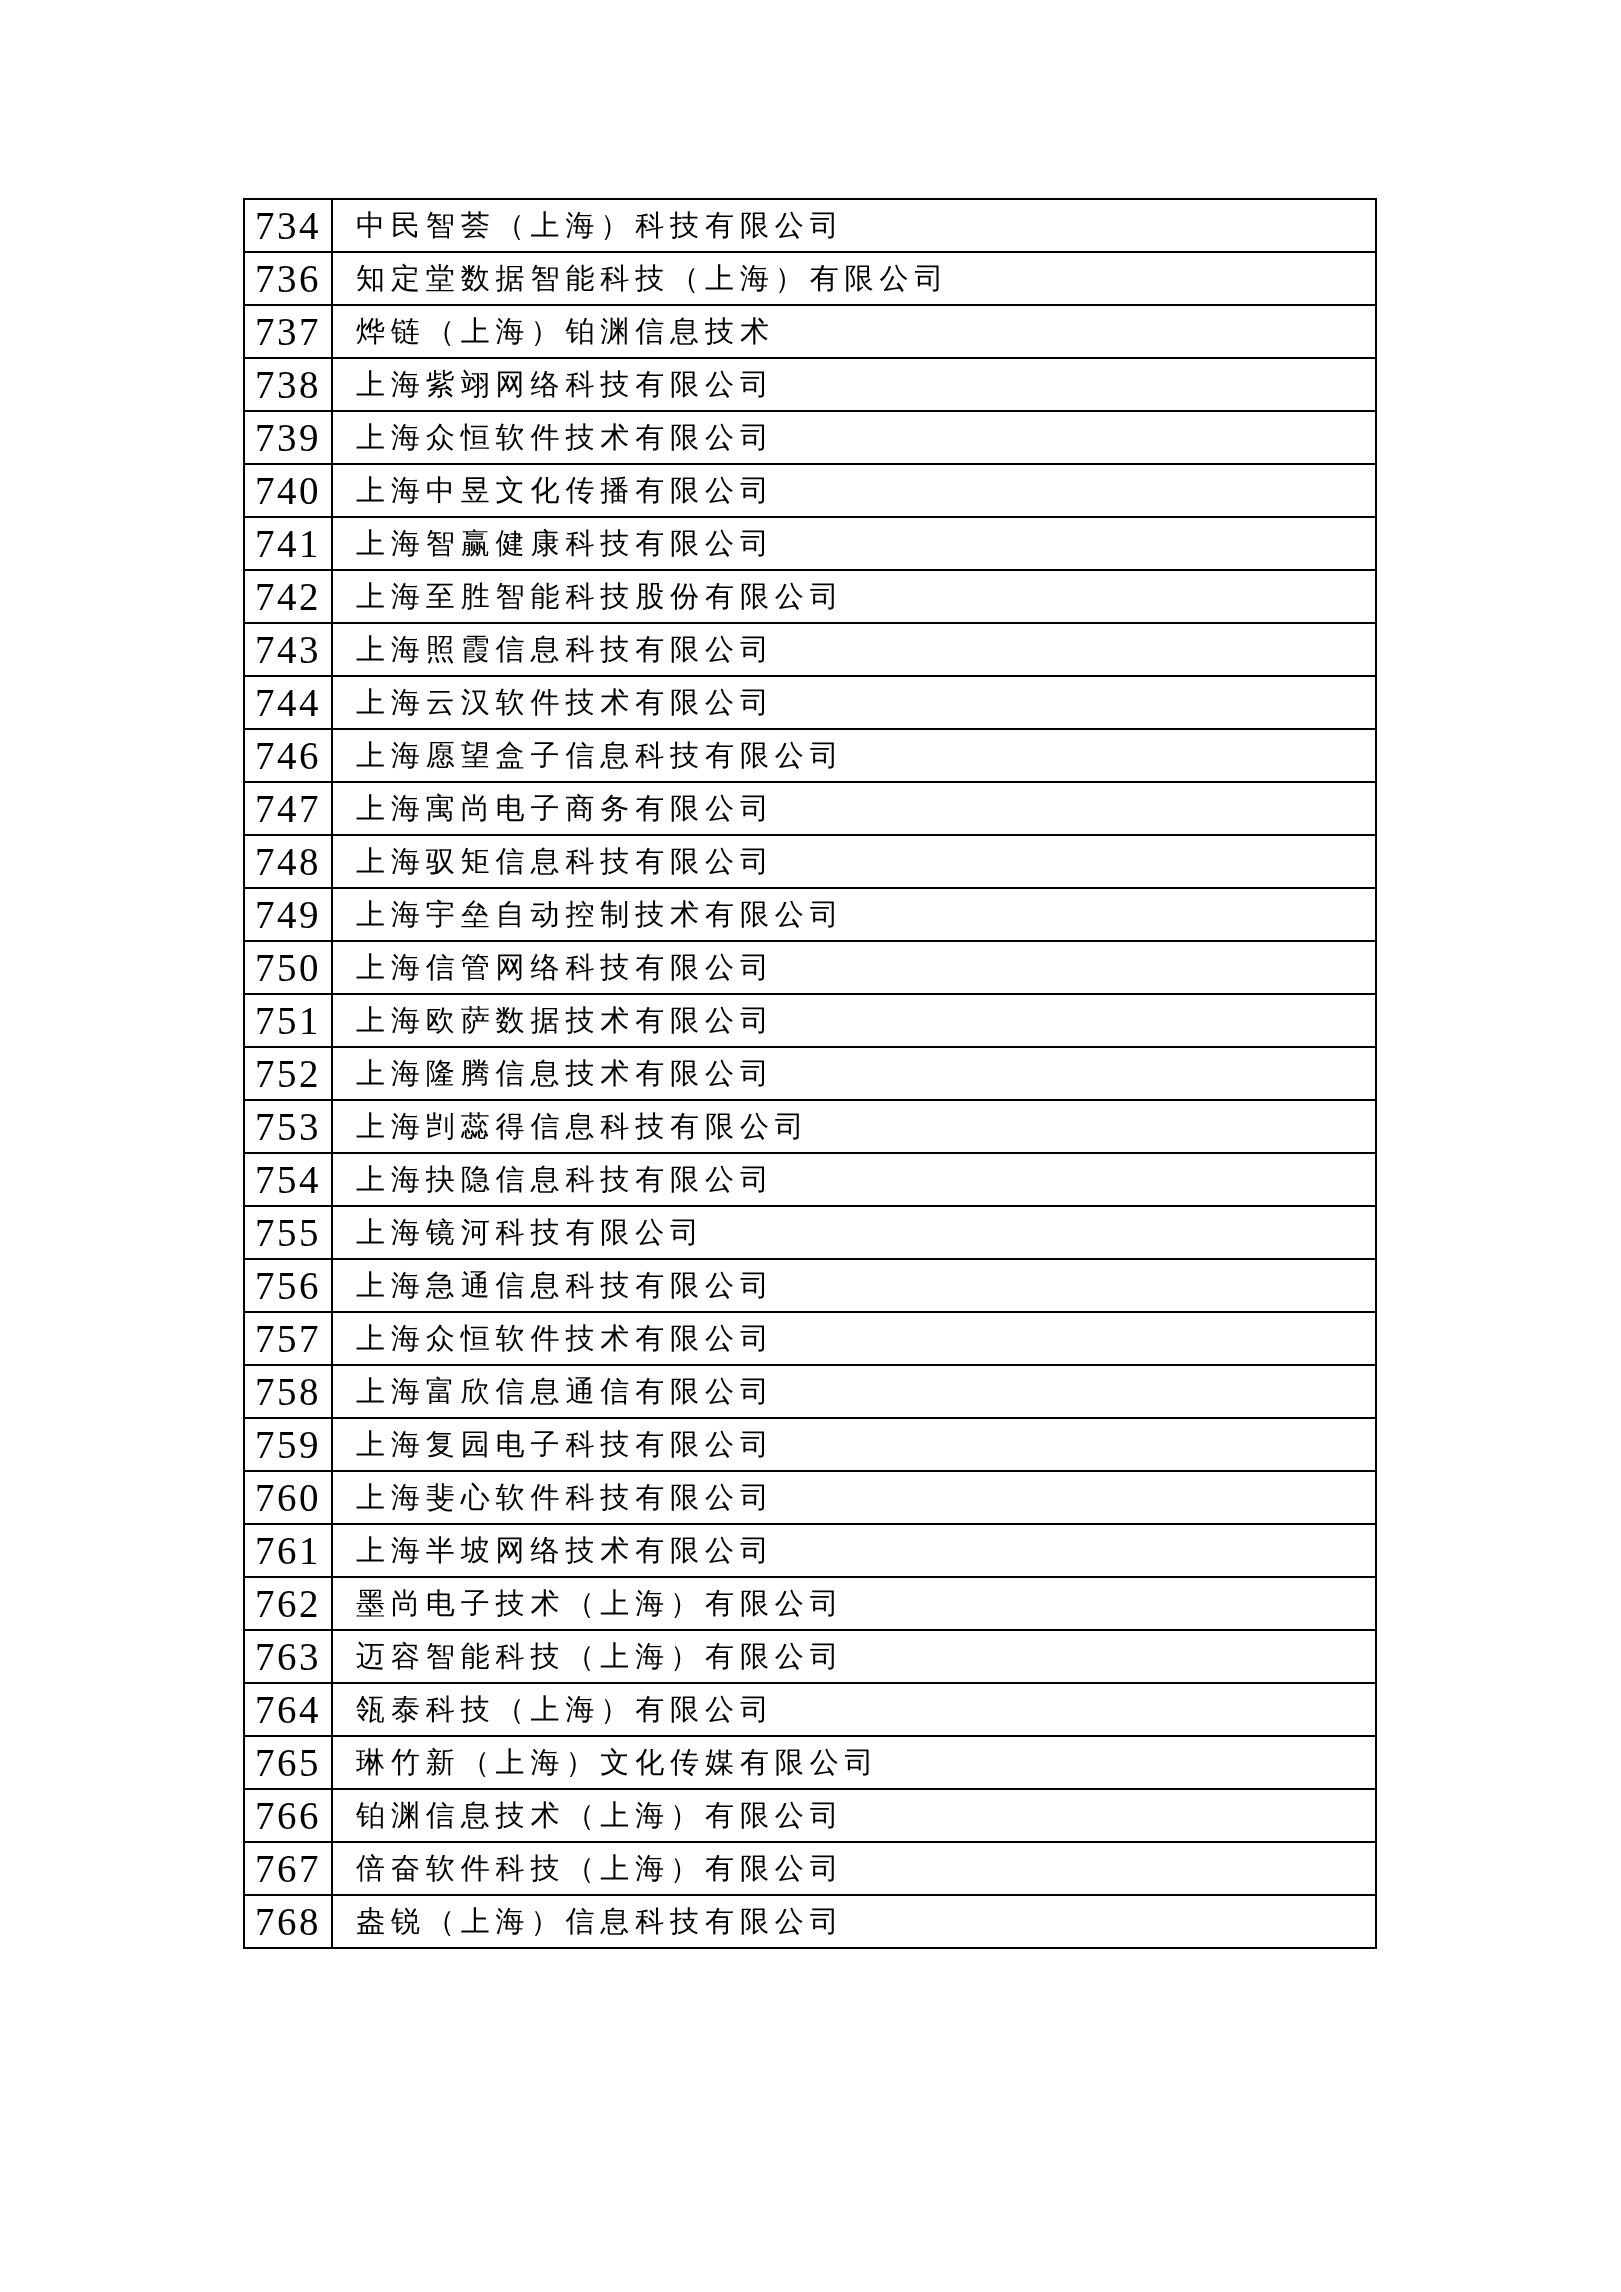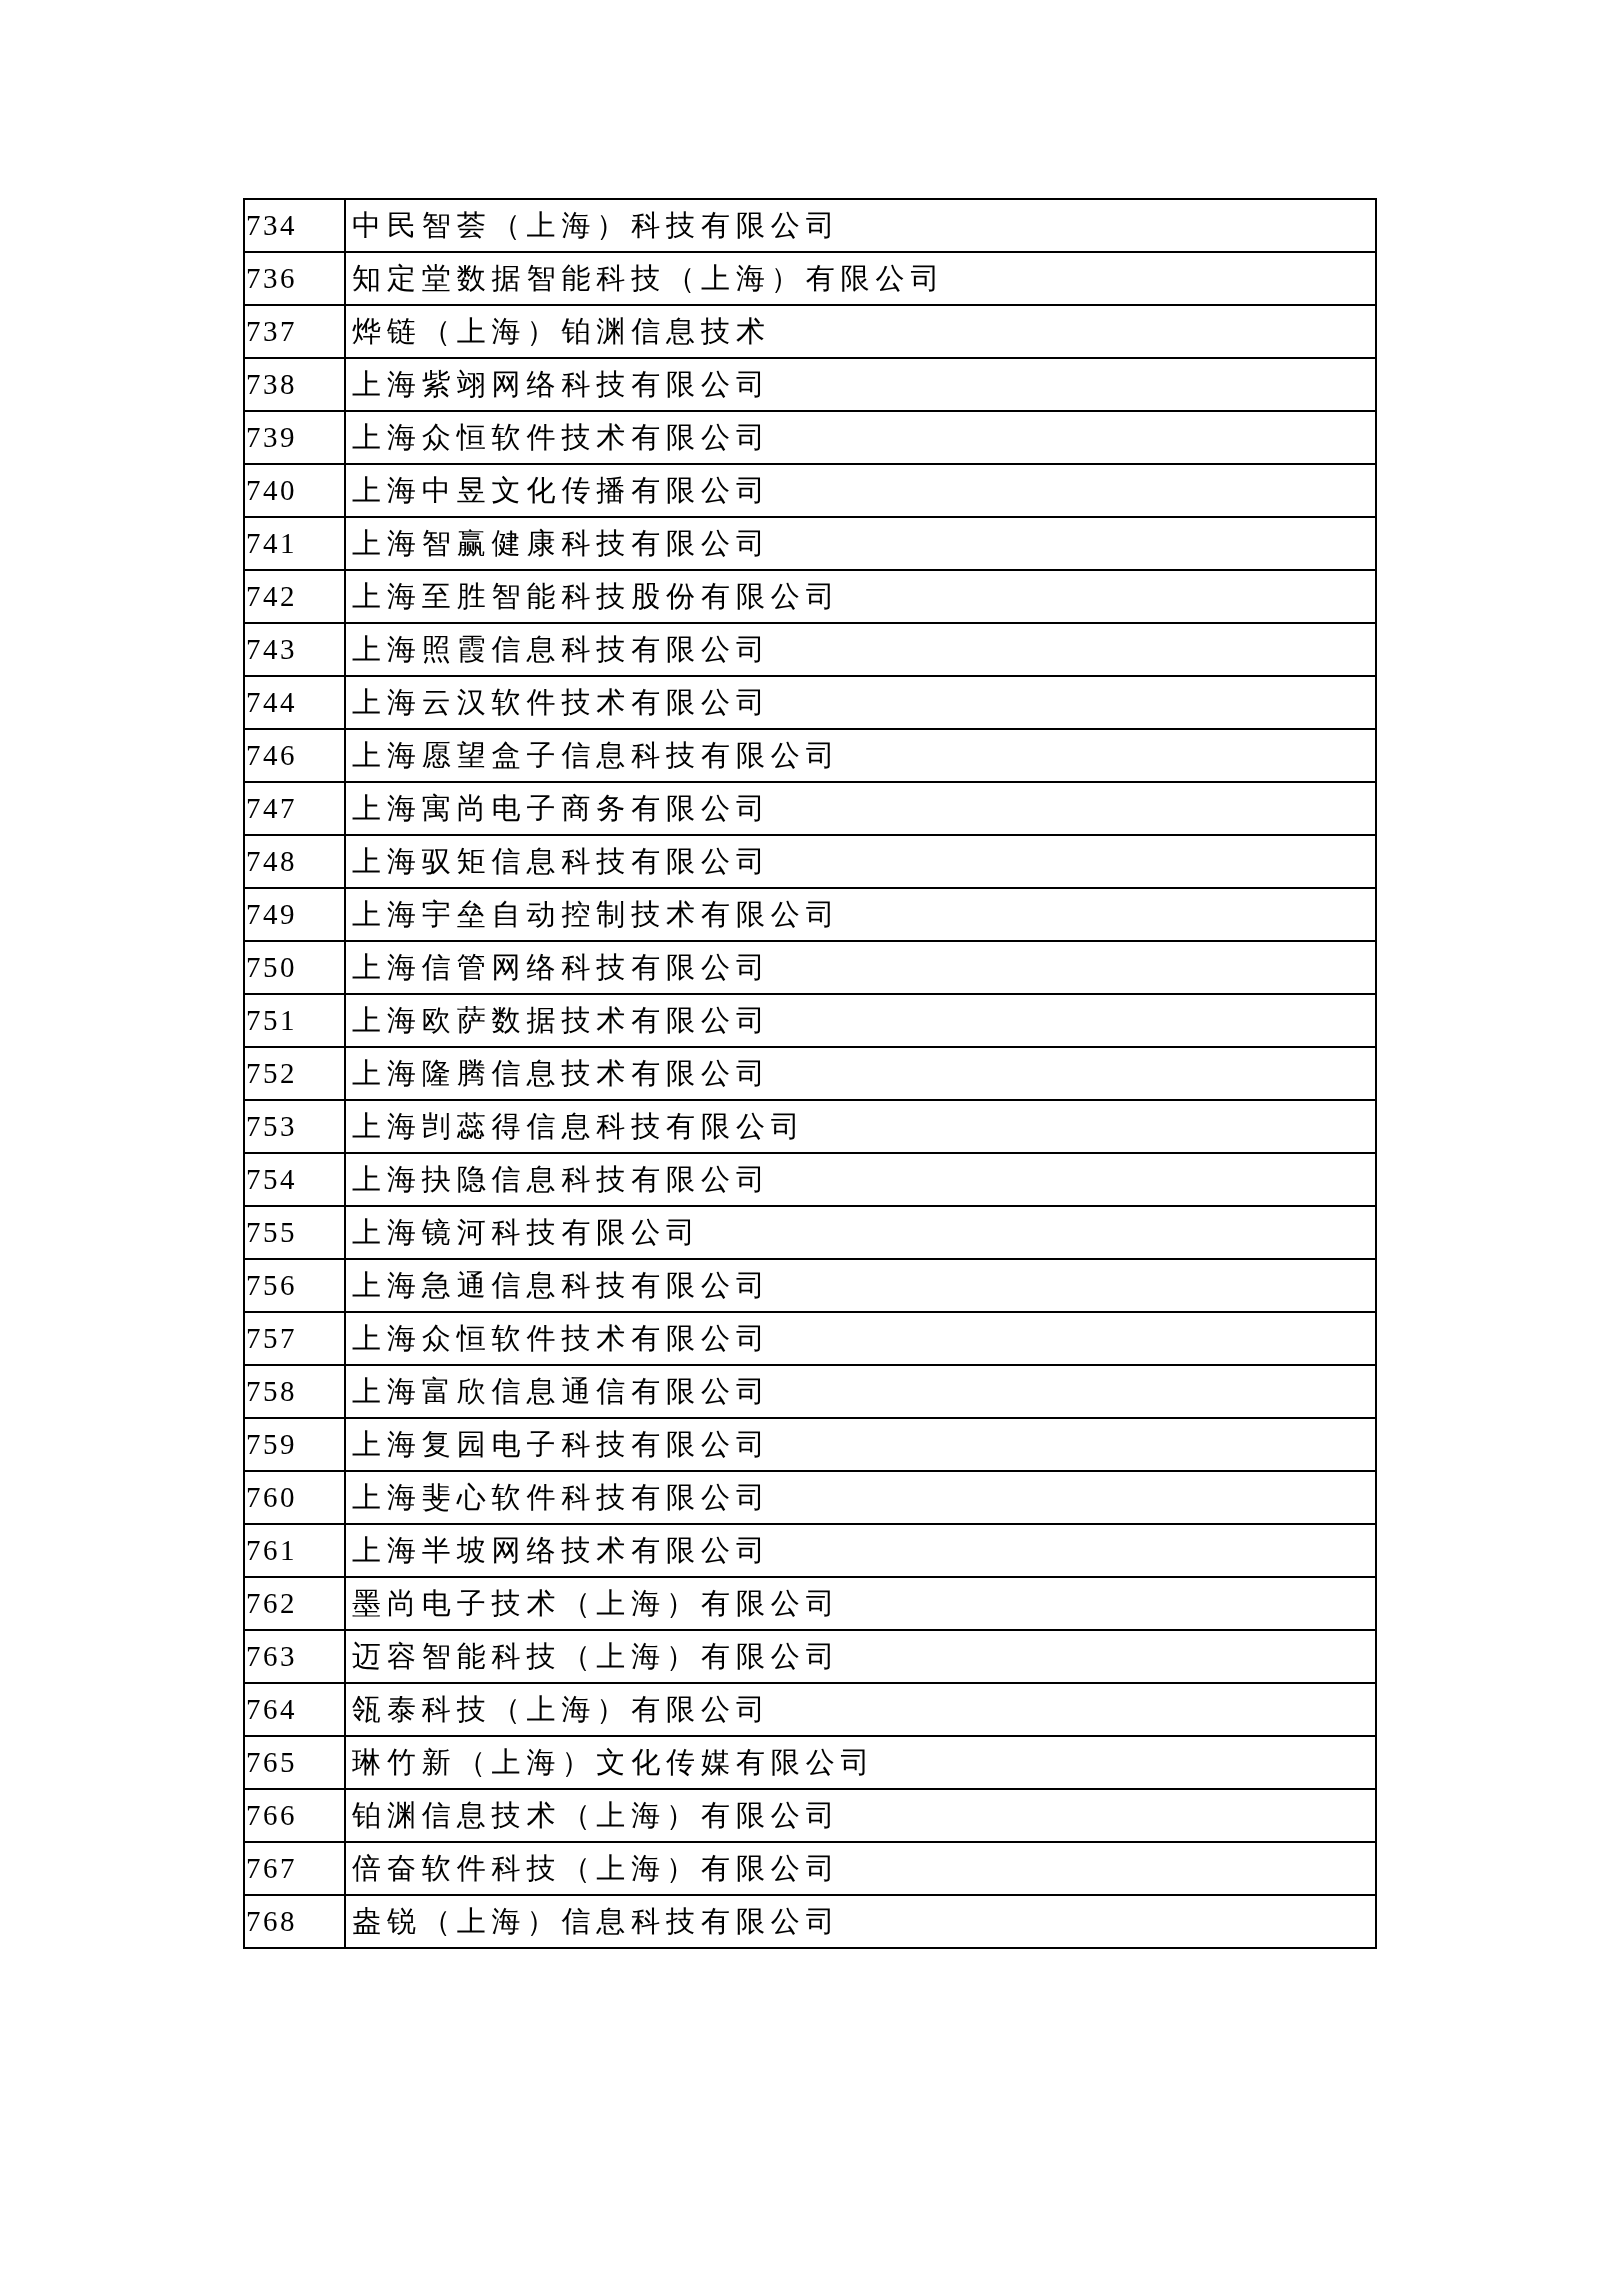--- a/index.html
+++ b/index.html
@@ -28,27 +28,28 @@
     border: 2px solid #000000;
     border-top-width: 2.9px;
     border-bottom-width: 2.9px;
     height: 53px;
     box-sizing: border-box;
     vertical-align: middle;
     overflow: hidden;
     white-space: nowrap;
   }
   td.cell-no {
-    width: 101px;
-    font-size: 29px;
+    width: 88px;
+    text-align: center;
+    font-size: 39px;
     letter-spacing: 2.5px;
     font-family: "Liberation Serif", "DejaVu Serif", serif;
   }
   td.cell-name {
-    padding-left: 6px;
+    padding-left: 23px;
     font-size: 29px;
     letter-spacing: 5.9px;
     font-family: "Liberation Serif", "DejaVu Serif", serif;
   }
 </style>
 </head>
 <body>
 
 <div class="page">
   <table class="company-table">

